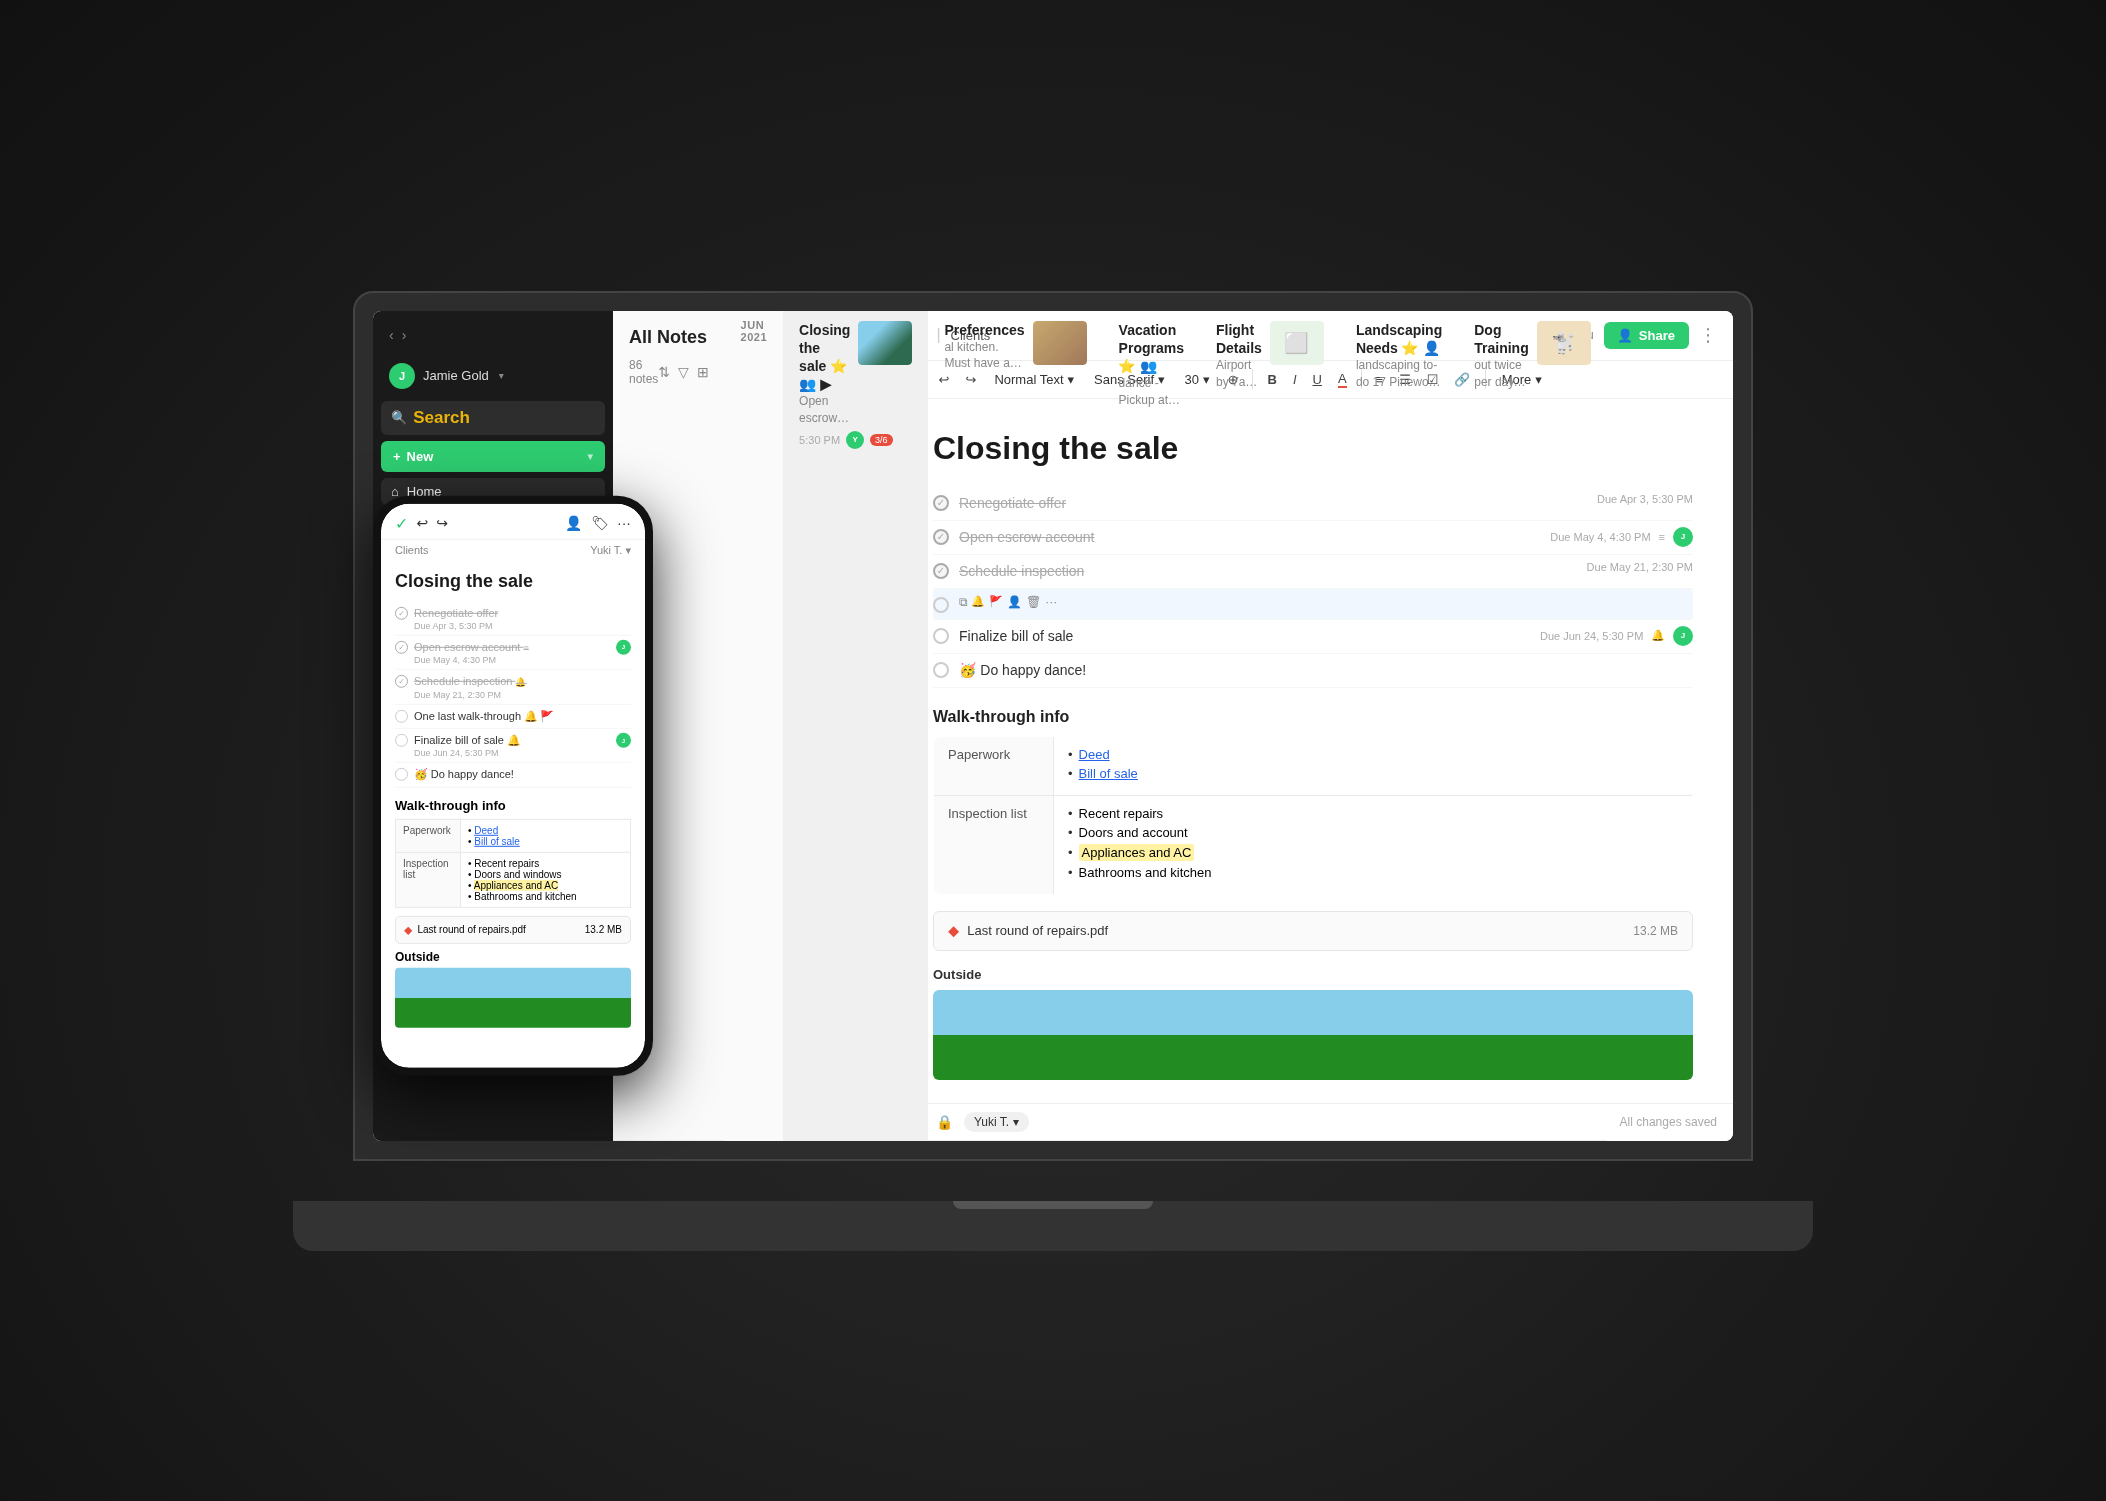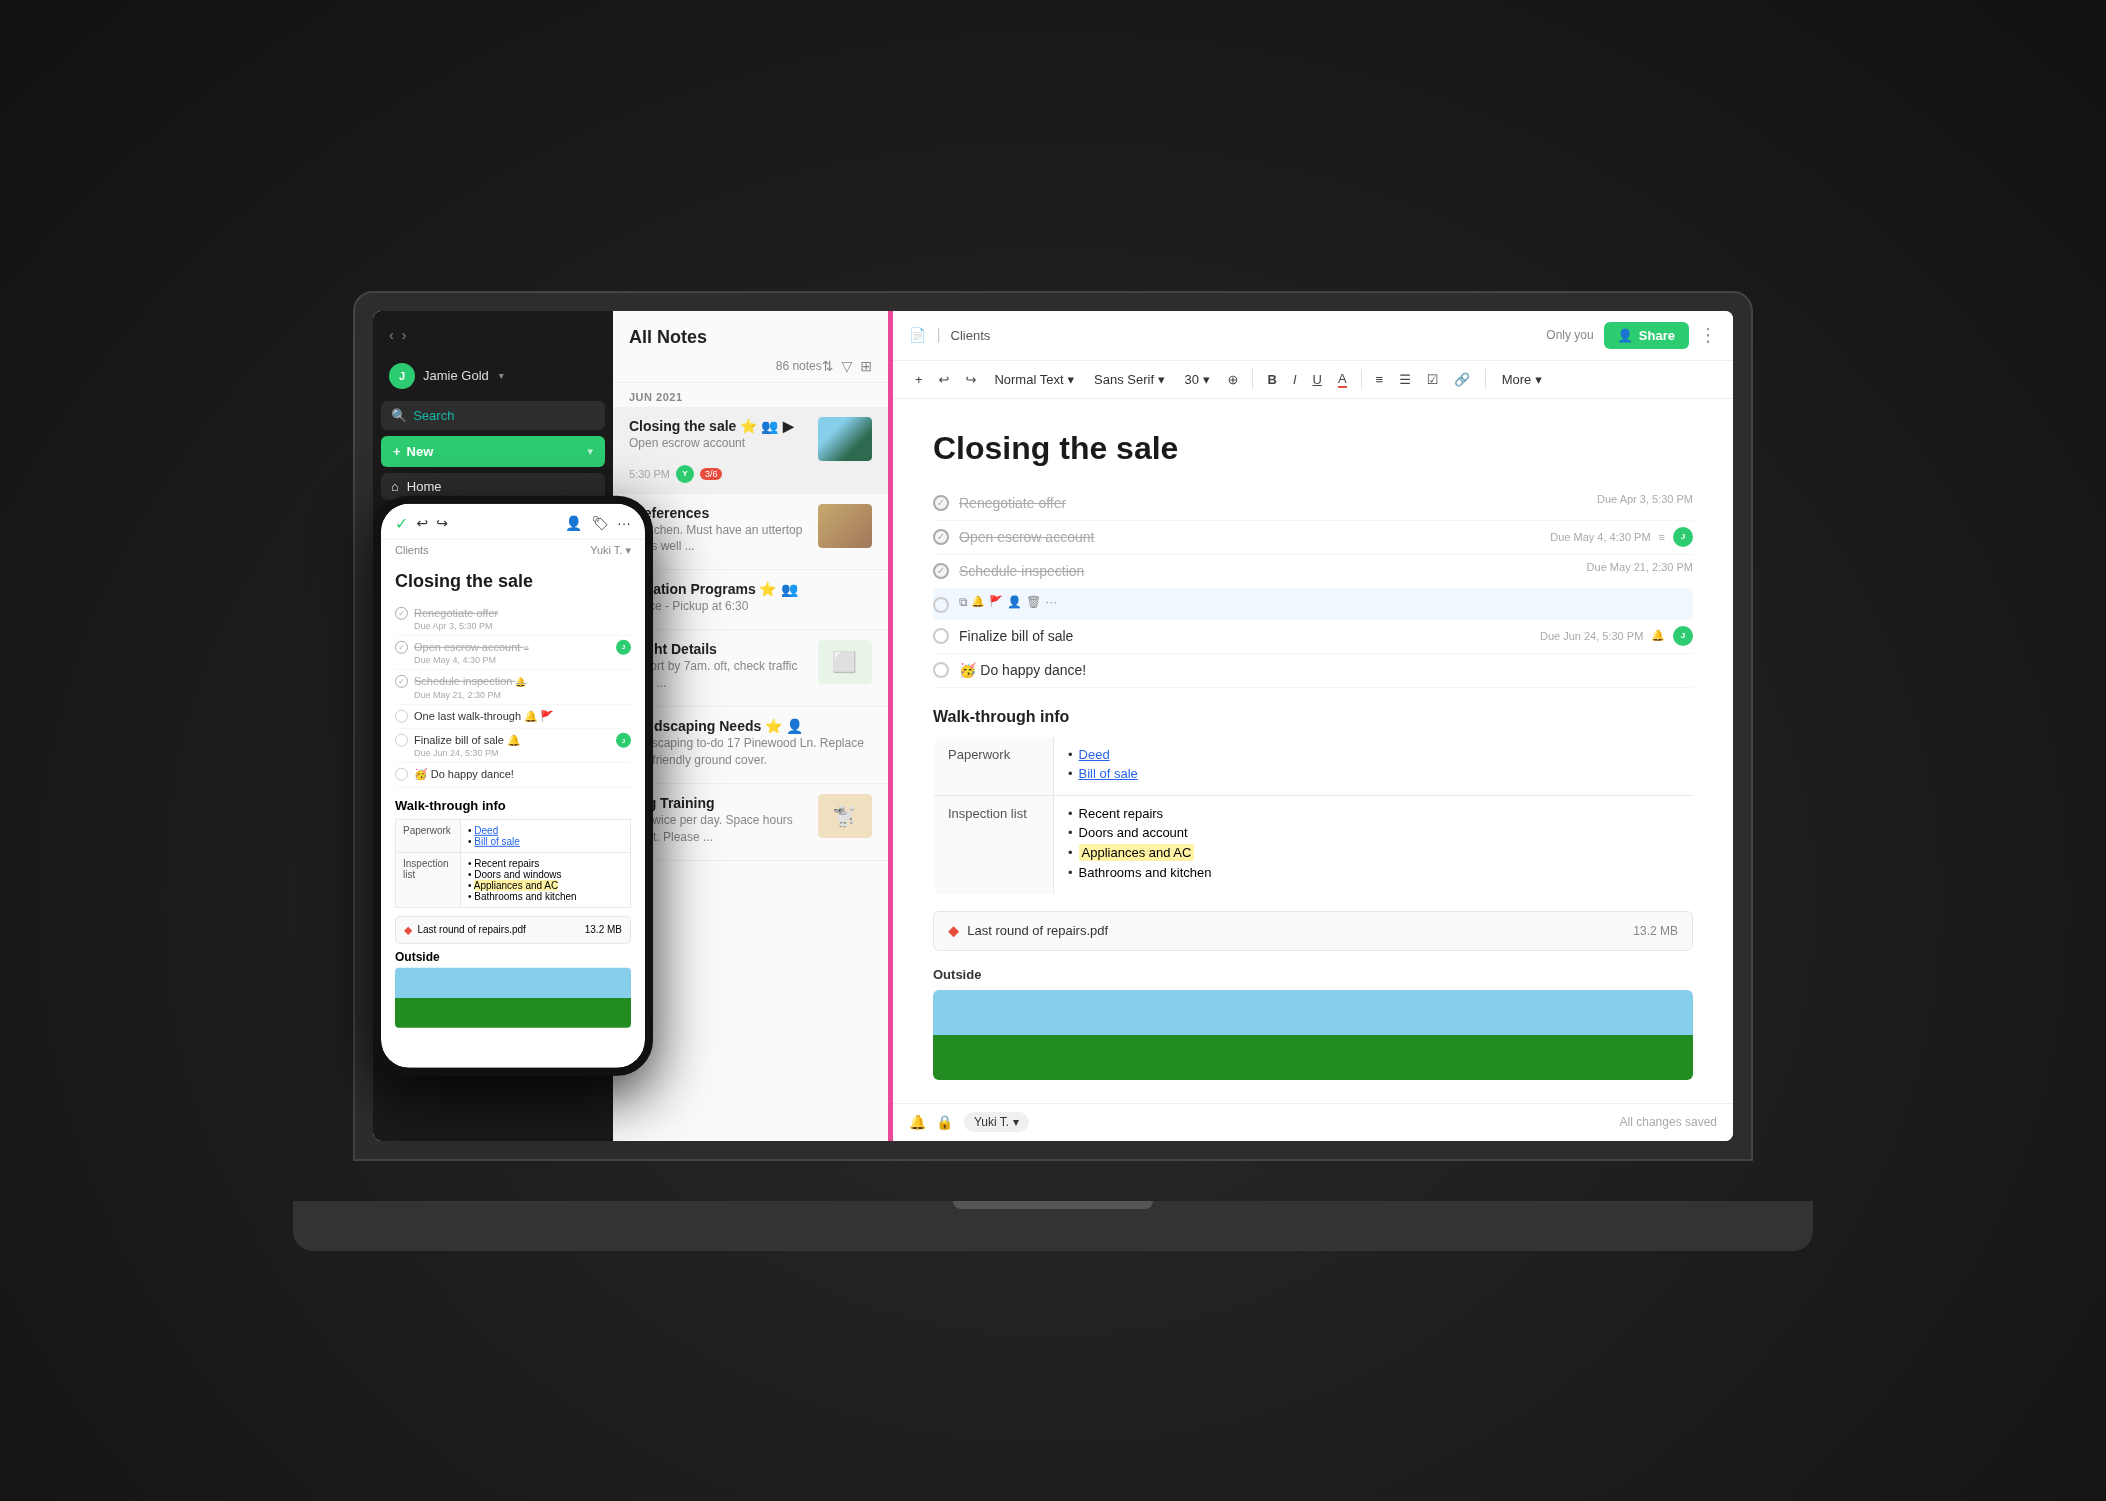--- a/index.html
+++ b/index.html
@@ -132,22 +132,23 @@
       display: flex;
       align-items: center;
       gap: 6px;
       background: #2d2d2d;
       border-radius: 6px;
       padding: 7px 10px;
       cursor: pointer;
     }
 
     .search-bar-text {
-      color: #14b8a6;
-      font-size: 13px;
+      color: #eab308;
+      font-size: 17px;
+      font-weight: bold;
     }
 
     .new-button {
       display: flex;
       align-items: center;
       justify-content: space-between;
       background: #2ecc71;
       color: white;
       border-radius: 6px;
       padding: 8px 12px;
@@ -172,21 +173,21 @@
     .sidebar-item.active { background: #2d2d2d; color: #fff; }
 
     
     .notes-panel {
       width: 280px;
       background: #fafafa;
       border-right: 5px solid #ec4899;
       height: 100%;
       flex-shrink: 0;
       display: flex;
-      flex-direction: column;
+      flex-direction: row;
     }
 
     .notes-header {
       padding: 16px 16px 8px;
       border-bottom: 1px solid #eee;
     }
 
     .notes-title {
       font-size: 18px;
       font-weight: 700;

